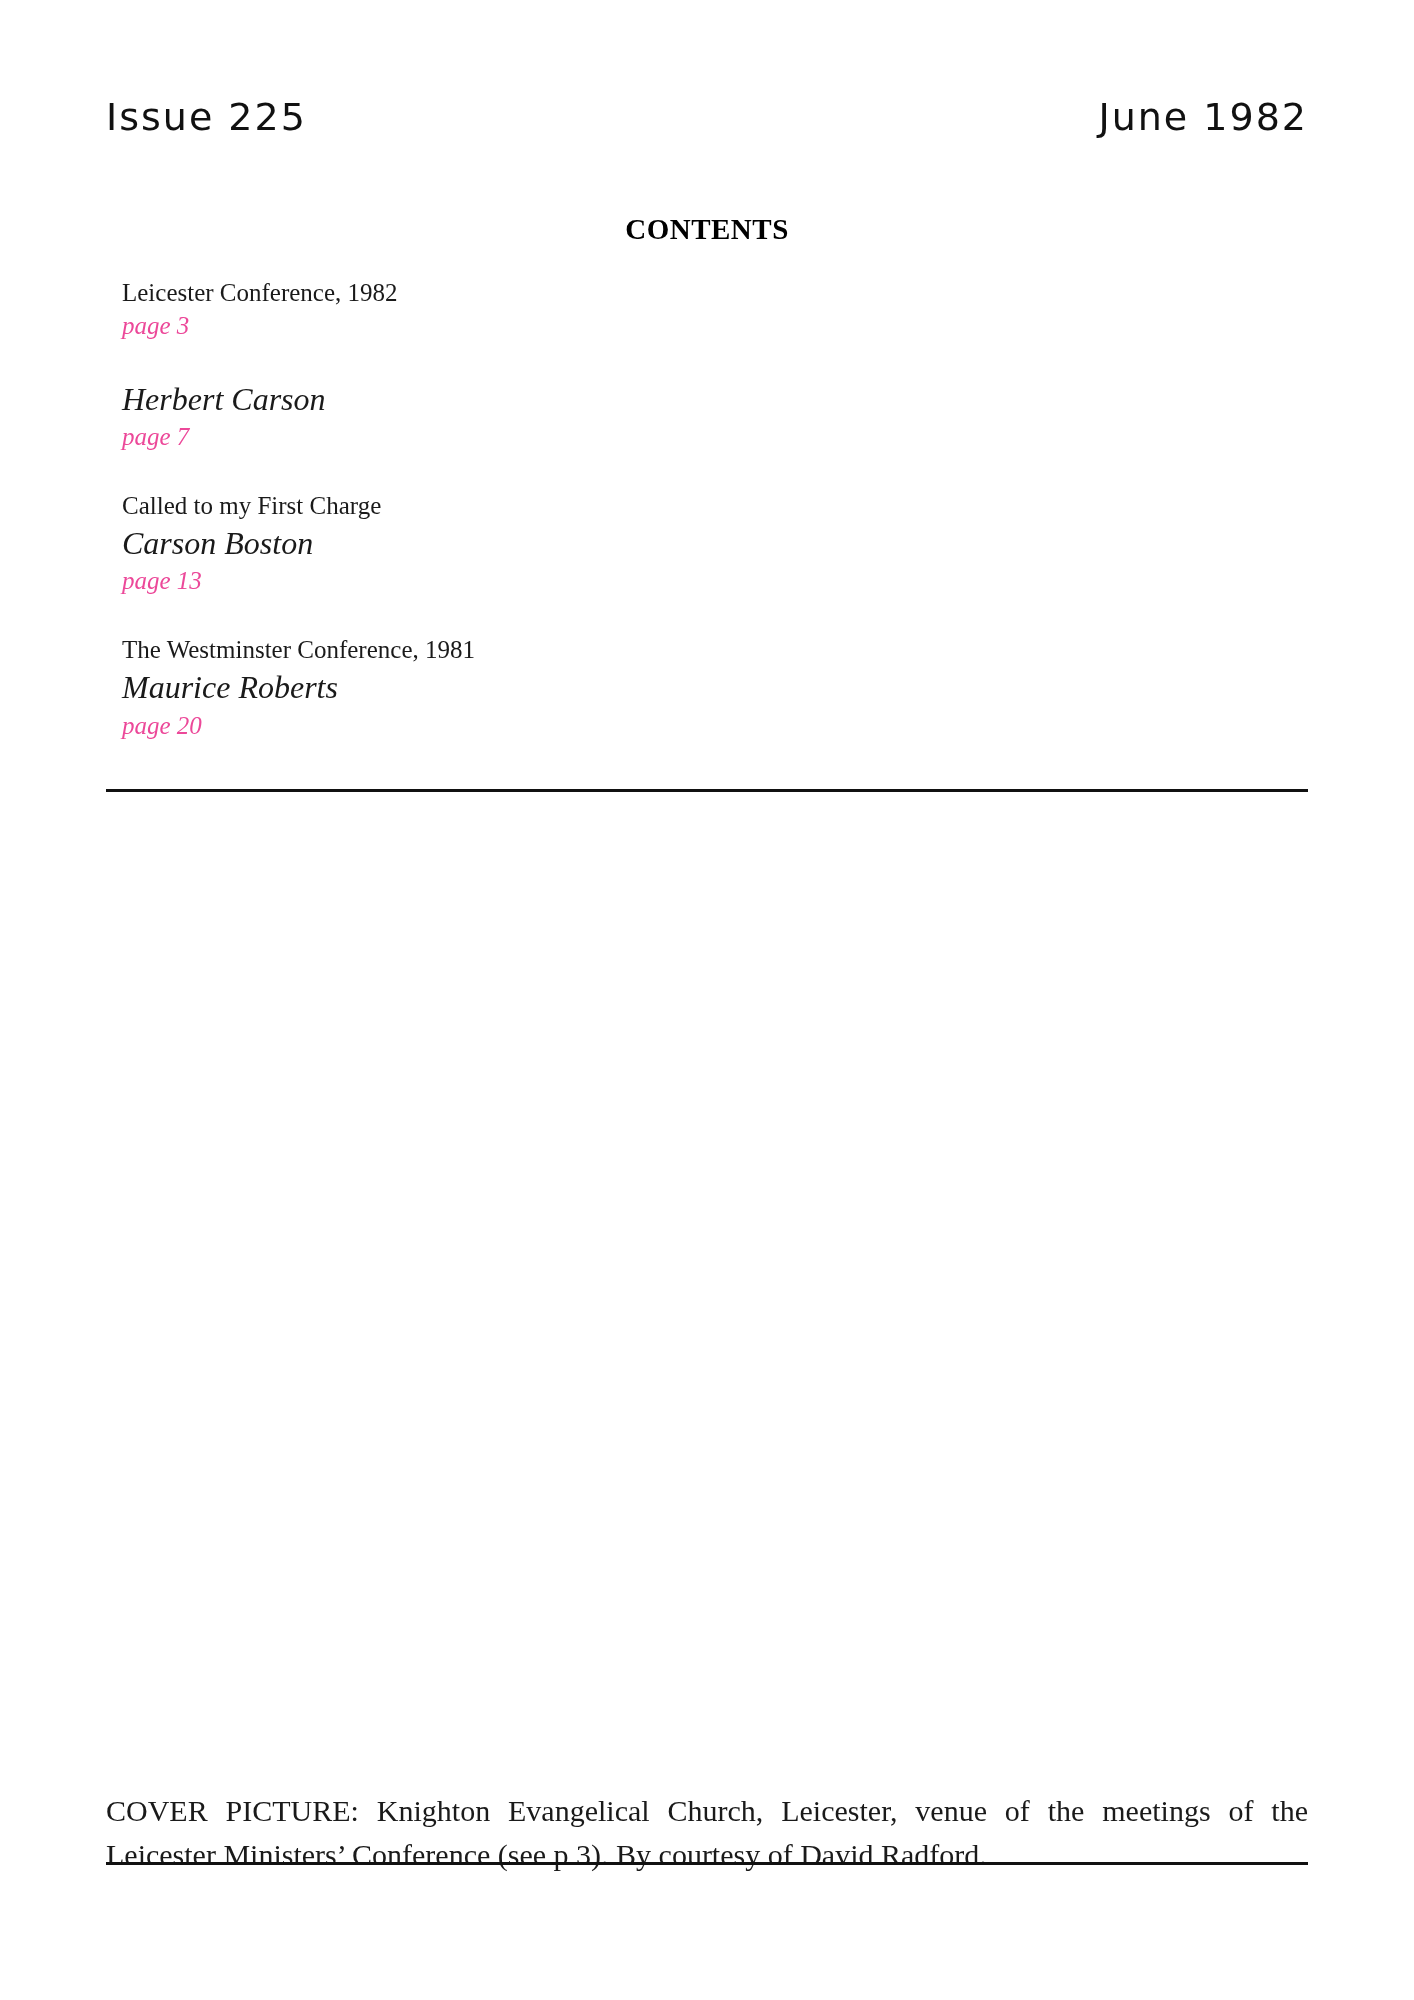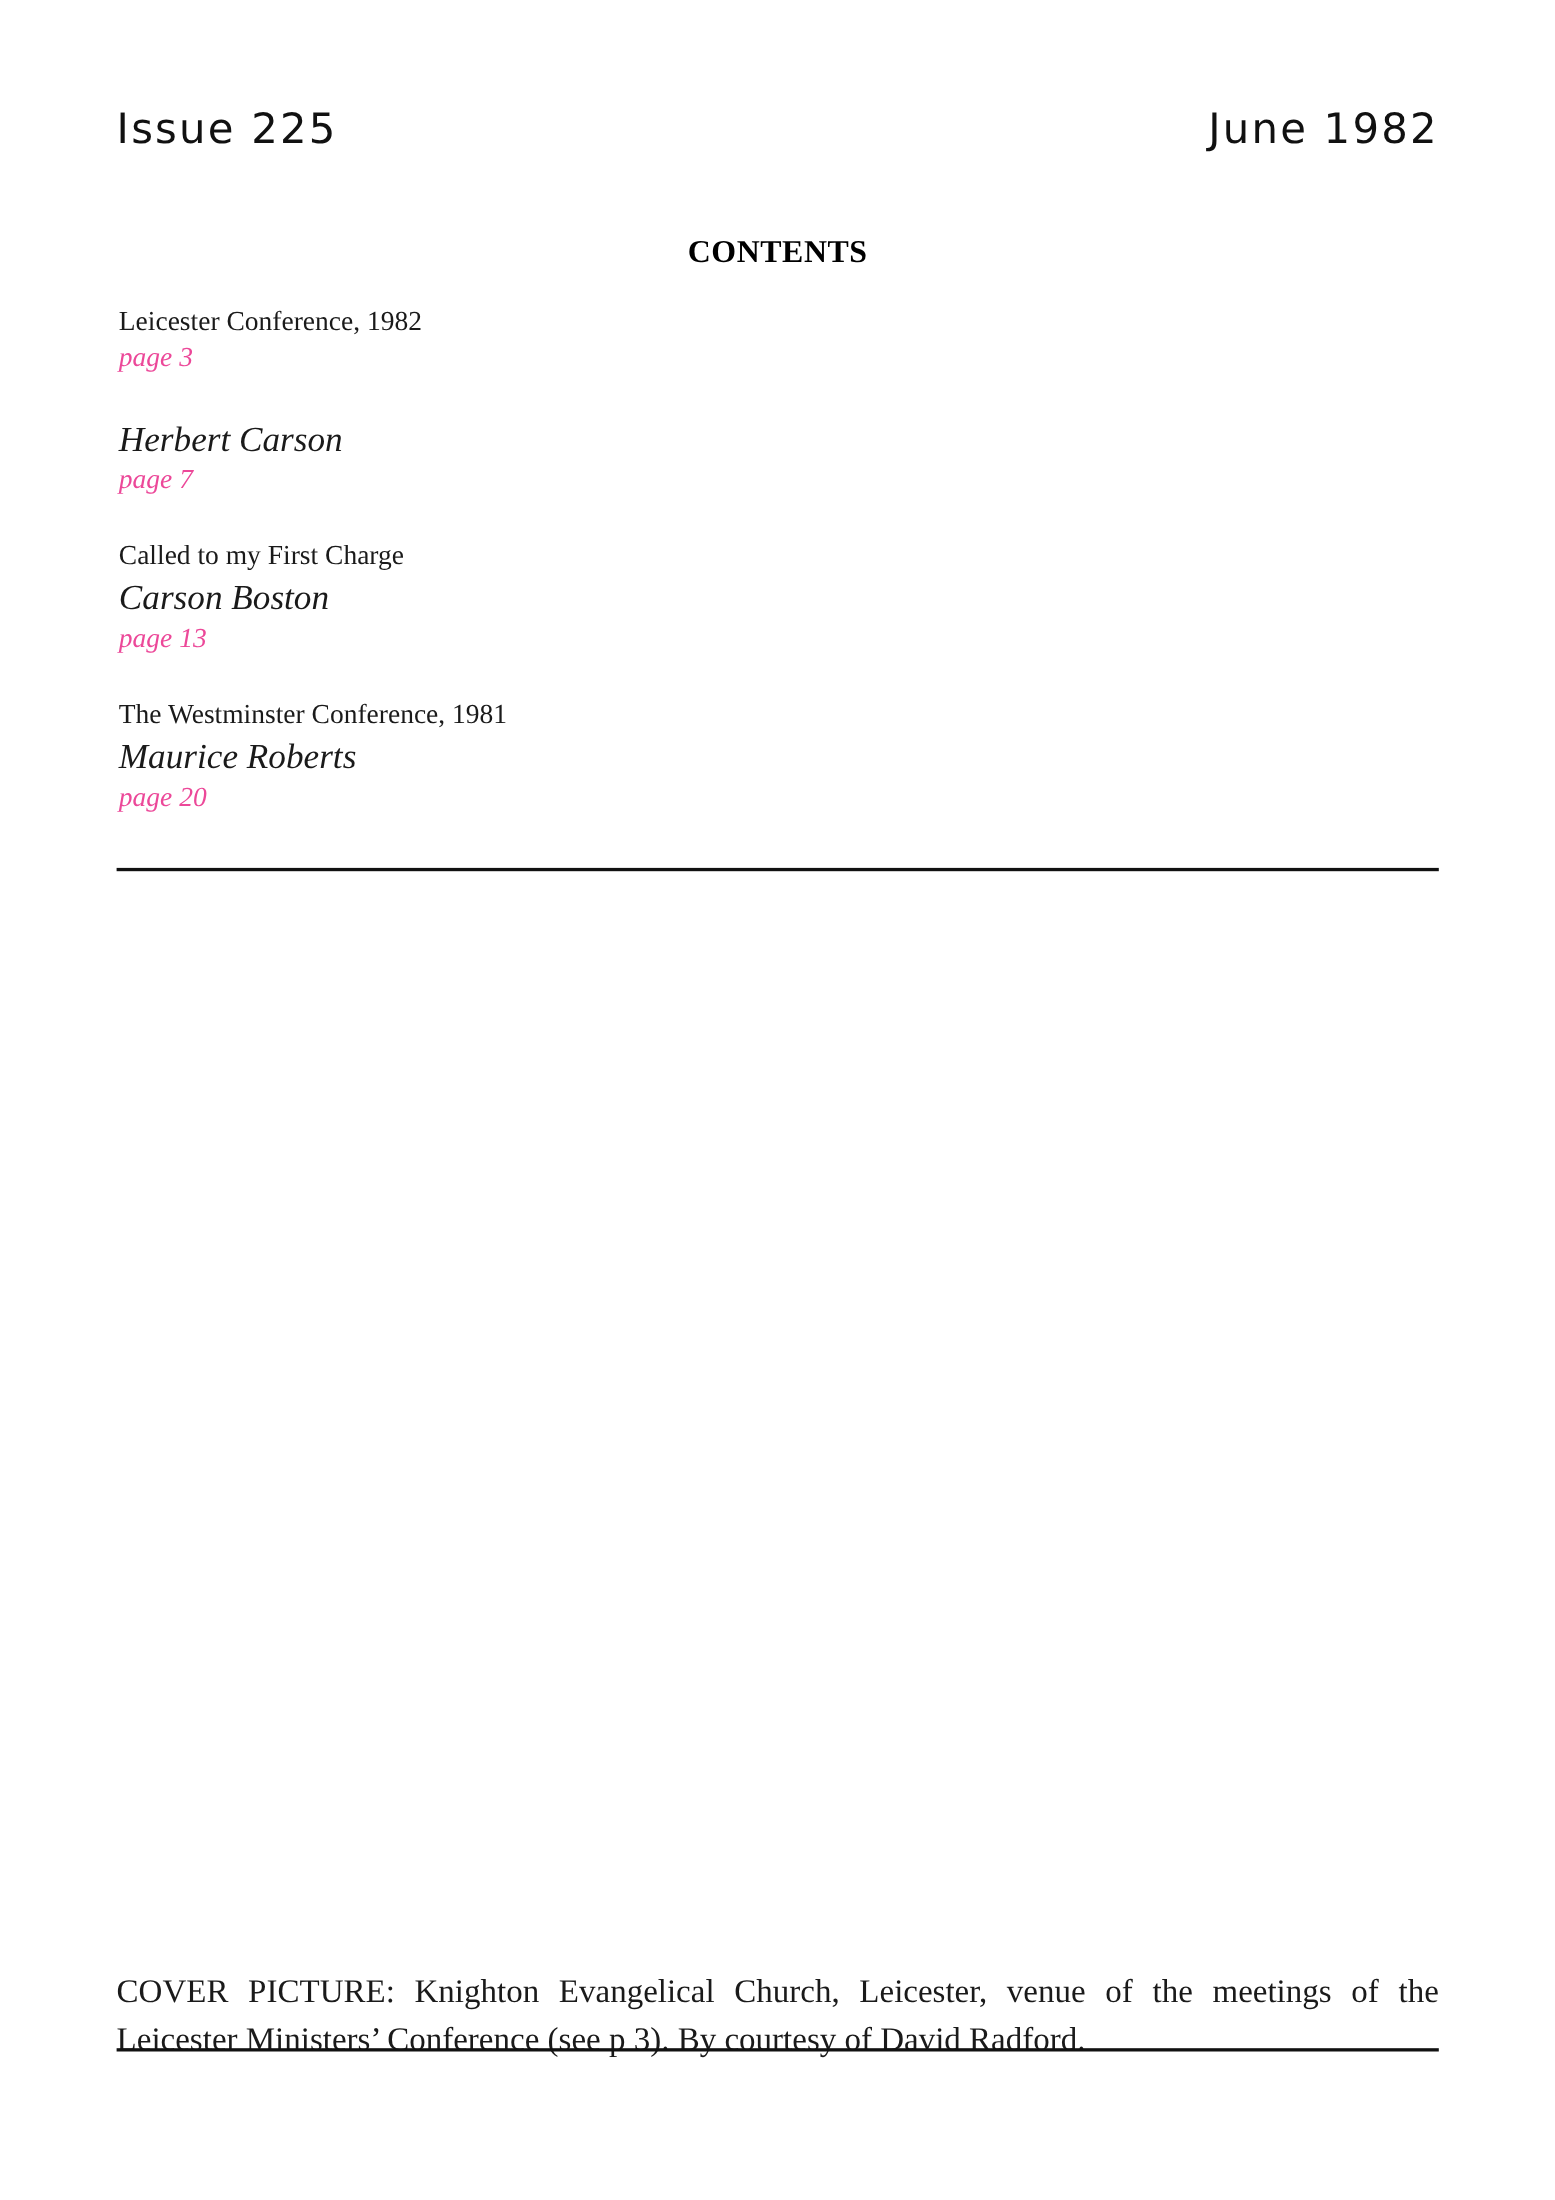--- a/index.html
+++ b/index.html
@@ -55,21 +55,21 @@
     color: #000000;
     margin: 0 0 30px 0;
     text-align: center;
   }
   .toc-list {
     margin: 0;
     padding: 0;
     list-style: none;
   }
   .toc-entry {
-    margin: 0 0 36px 2px;
+    margin: 0 0 36px 16px;
   }
   .toc-entry:last-child { margin-bottom: 0; }
   .toc-title {
     font-size: 25px;
     line-height: 1.32;
     color: #1a1a1a;
   }
   .toc-author {
     font-size: 32px;
     font-style: italic;

